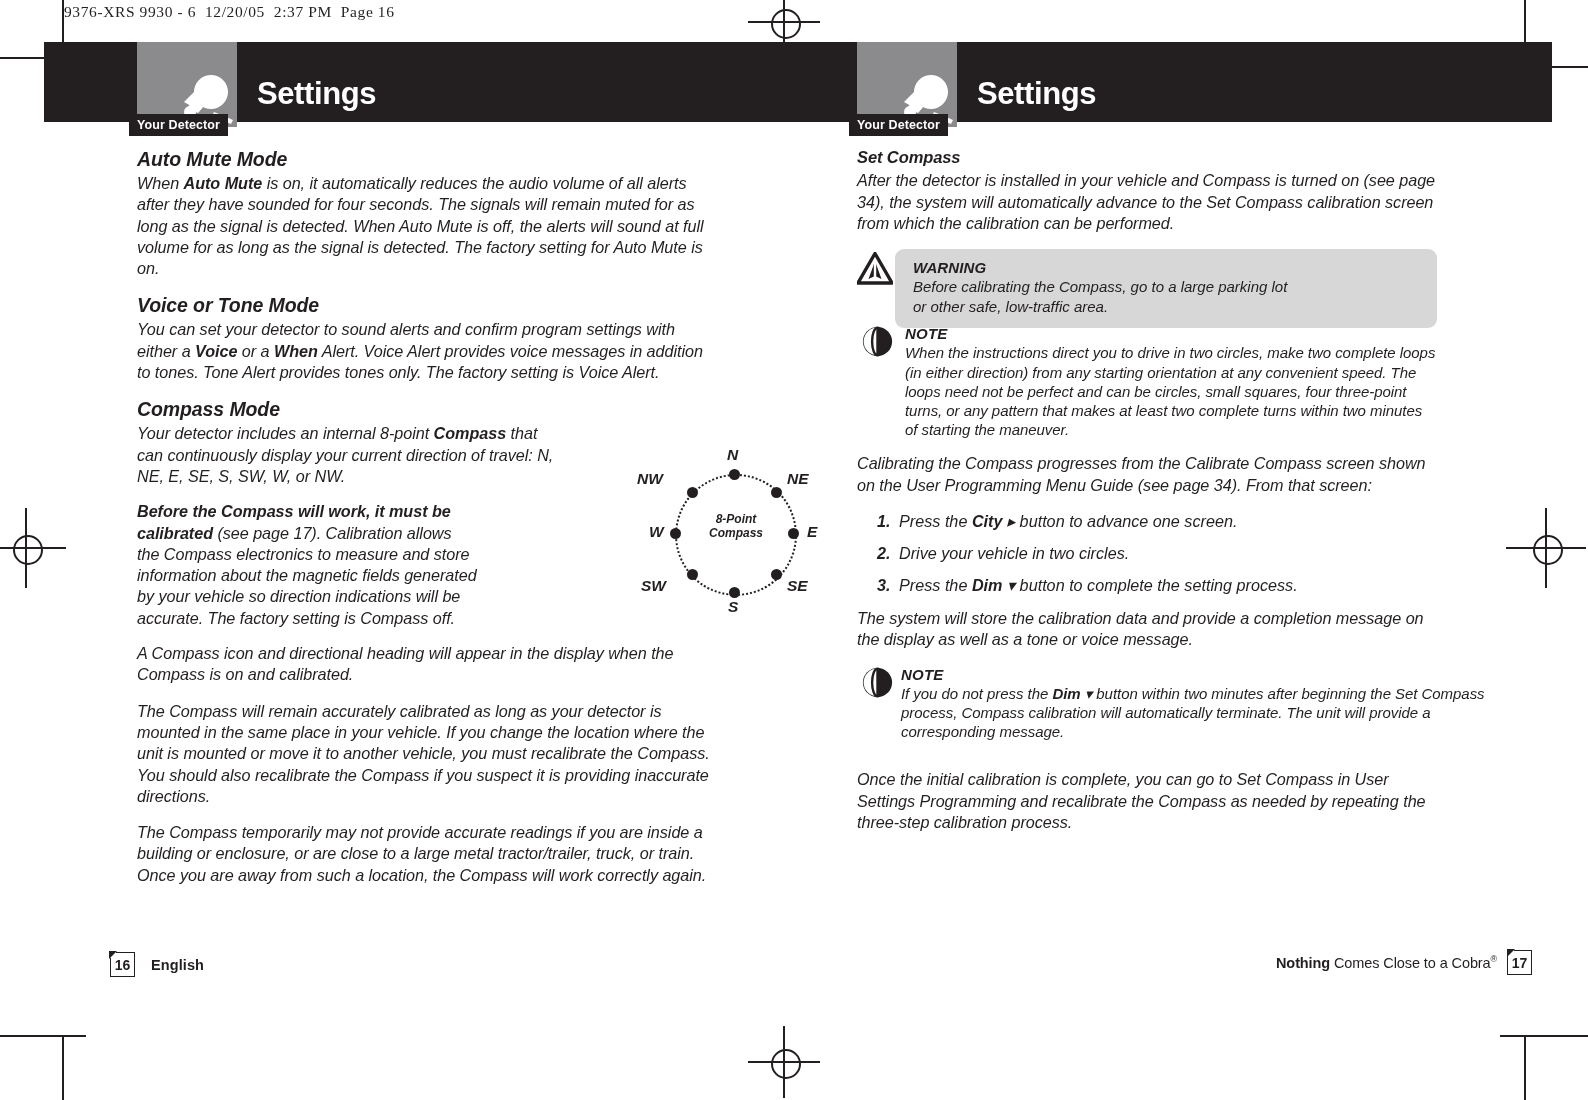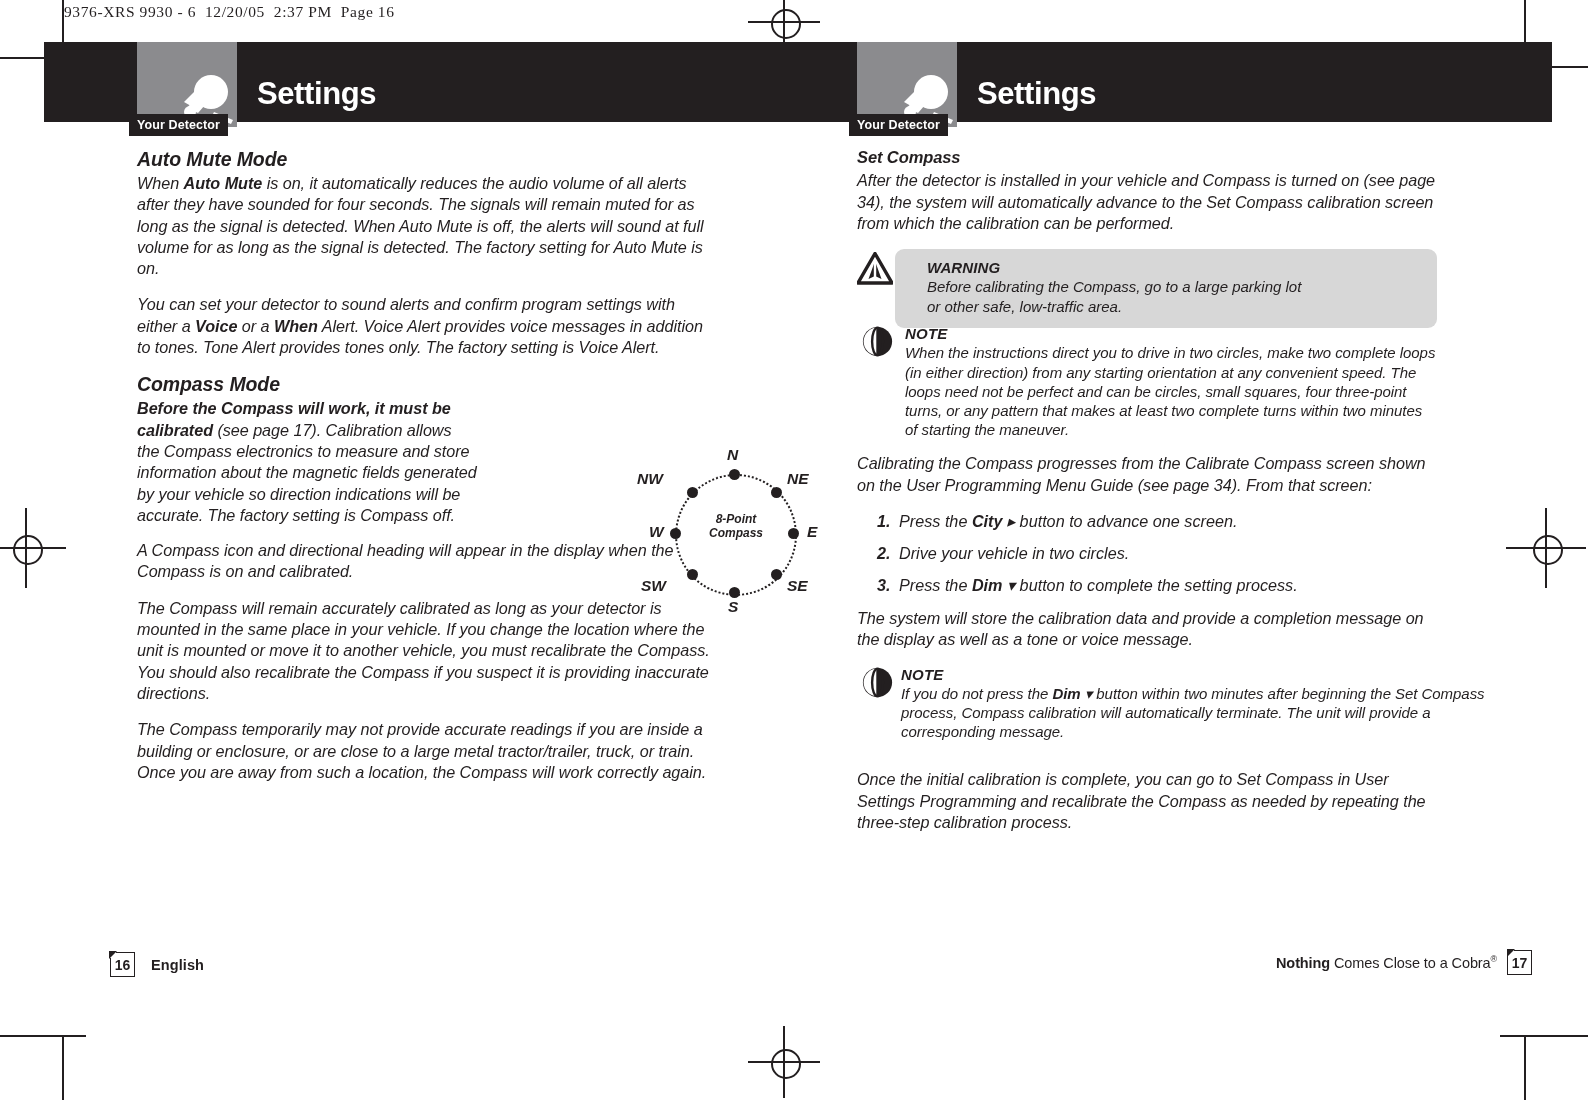--- a/index.html
+++ b/index.html
@@ -74,21 +74,21 @@
   .cmp .lbl{position:absolute;font-size:15.5px;font-weight:bold;white-space:nowrap;}
   .cmp .ctr{
     position:absolute;left:0;top:38px;width:122px;text-align:center;
     font-size:12px;font-weight:bold;line-height:1.2;
   }
 
   
   .callout{position:relative;margin:0 0 6px 0;min-height:62px;}
   .callout .box{
     position:absolute;left:38px;top:0;right:0;background:#d7d7d7;border-radius:9px;
-    padding:10px 14px 12px 32px;box-sizing:border-box;
+    padding:10px 14px 12px 18px;box-sizing:border-box;
   }
   .callout .box .hd{font-size:15px;font-weight:bold;margin-bottom:1px;letter-spacing:0.1px;}
   .callout .box .tx{font-size:15px;line-height:1.28;}
   .warn-ico{position:absolute;left:0px;top:3px;width:36px;height:33px;}
 
   
   .note{position:relative;margin:0 0 14px 0;padding-left:48px;min-height:44px;}
   .note-ico{position:absolute;left:4px;top:0px;width:33px;height:33px;}
   .note .hd{font-size:15px;font-weight:bold;margin:14px 0 1px 0;letter-spacing:0.2px;}
   .note .tx{font-size:15px;line-height:1.28;letter-spacing:-0.05px;}
@@ -189,23 +189,25 @@
     </svg>
     <div class="badge">Your Detector</div>
     <div class="ttl">Settings</div>
   </div>
 
   <div class="col left">
 
     <h2 class="sec">Auto Mute Mode</h2>
     <p class="body">When <b>Auto Mute</b> is on, it automatically reduces the audio volume of all alerts after they have sounded for four seconds. The signals will remain muted for as long as the signal is detected. When Auto Mute is off, the alerts will sound at full volume for as long as the signal is detected. The factory setting for Auto Mute is on.</p>
 
+    <h2 class="sec">Voice or Tone Mode</h2>
     <p class="body">You can set your detector to sound alerts and confirm program settings with either a <b>Voice</b> or a <b>When</b> Alert. Voice Alert provides voice messages in addition to tones. Tone Alert provides tones only. The factory setting is Voice Alert.</p>
 
     <h2 class="sec">Compass Mode</h2>
+    <p class="body tight" style="width:430px;">Your detector includes an internal 8-point <b>Compass</b> that can continuously display your current direction of travel: N, NE, E, SE, S, SW, W, or NW.</p>
     <p class="body tight" style="width:340px;"><b>Before the Compass will work, it must be calibrated</b> (see page 17). Calibration allows the Compass electronics to measure and store information about the magnetic fields generated by your vehicle so direction indications will be accurate. The factory setting is Compass off.</p>
     <p class="body">A Compass icon and directional heading will appear in the display when the Compass is on and calibrated.</p>
     <p class="body">The Compass will remain accurately calibrated as long as your detector is mounted in the same place in your vehicle. If you change the location where the unit is mounted or move it to another vehicle, you must recalibrate the Compass. You should also recalibrate the Compass if you suspect it is providing inaccurate directions.</p>
     <p class="body">The Compass temporarily may not provide accurate readings if you are inside a building or enclosure, or are close to a large metal tractor/trailer, truck, or train. Once you are away from such a location, the Compass will work correctly again.</p>
 
     <div class="compass-wrap">
       <div class="cmp">
         <div class="ring"></div>
         <div class="dot" style="left:54px;top:-5px;"></div>
         <div class="dot" style="left:96px;top:13px;"></div>

